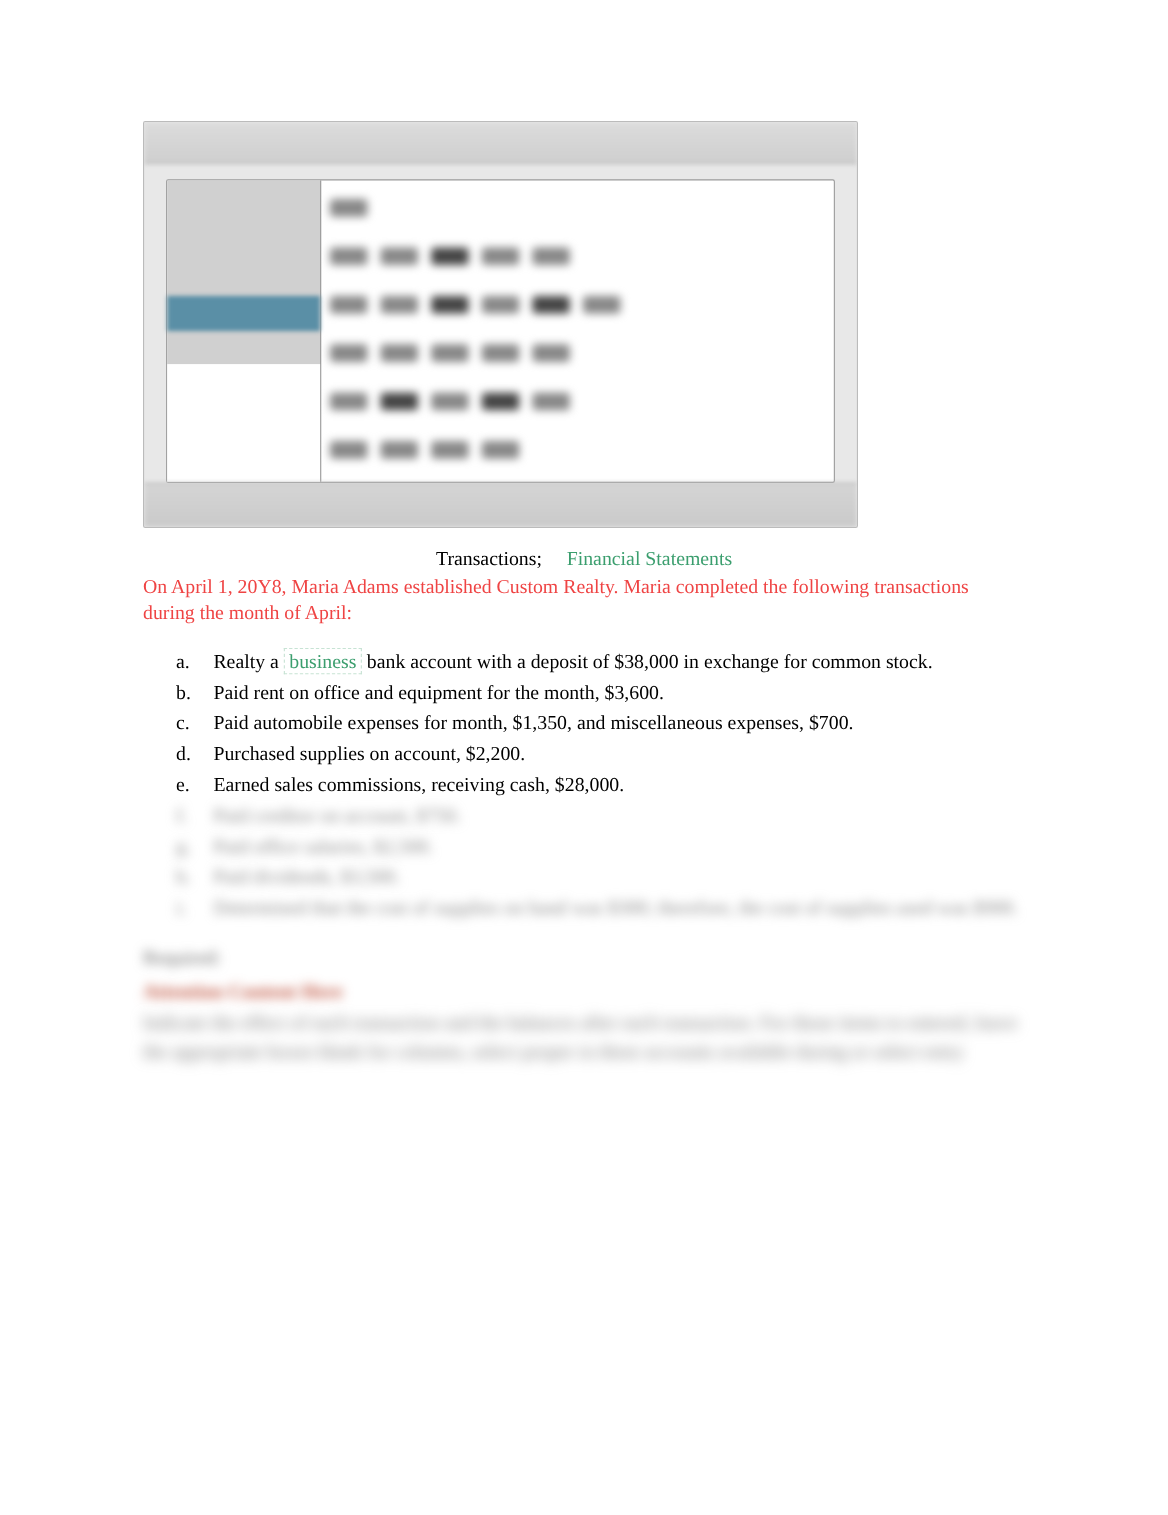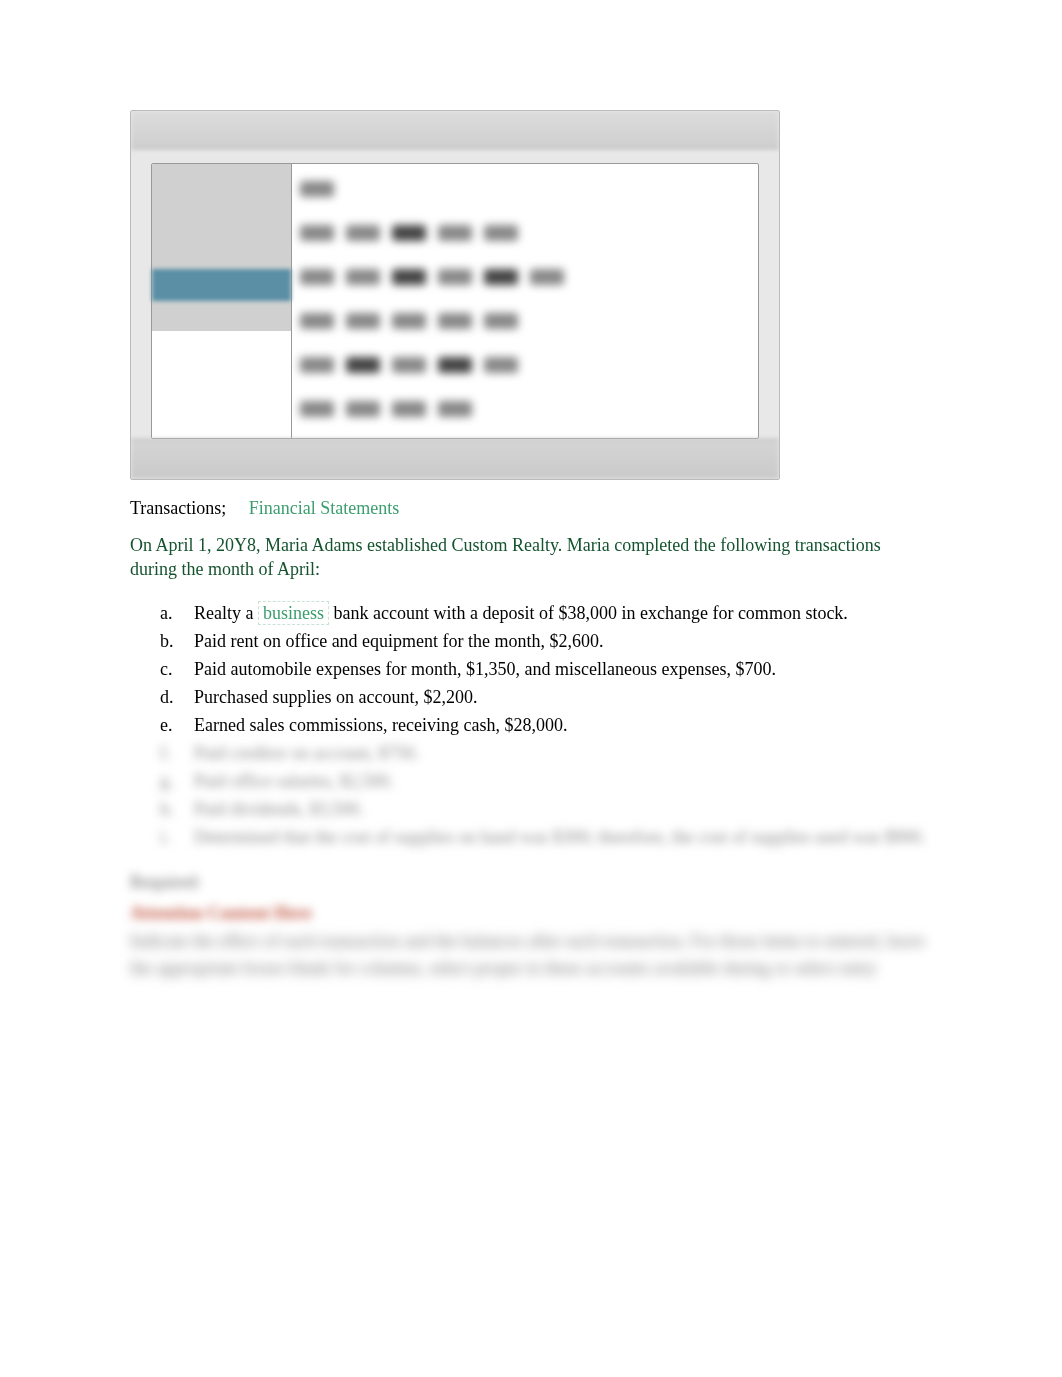--- a/index.html
+++ b/index.html
@@ -91,35 +91,36 @@
       position: absolute;
       bottom: 0;
       left: 0;
       right: 0;
       height: 40px;
       background: linear-gradient(#d5d5d5, #cacaca);
       border-top: 1px solid #aaa;
       filter: blur(2px);
     }
     .intro-line {
-      margin-bottom: 14px;
+      margin-bottom: 2px;
+      text-align: center;
     }
     .intro-line .plain {
       color: #000;
     }
     .link-green {
       color: #3b9e6e;
     }
     .link-green.bordered {
       border: 1px dashed #c7e3d4;
       padding: 1px 4px;
       font-family: Liberation Serif, serif;
     }
     .para {
-      color: #14532d;
+      color: #ef4444;
       margin-bottom: 18px;
       line-height: 1.35;
     }
     .list {
       list-style: none;
       padding-left: 30px;
       margin-bottom: 22px;
     }
     .list li {
       display: flex;
@@ -222,21 +223,21 @@
 
   <p class="para">On April 1, 20Y8, Maria Adams established Custom Realty. Maria completed the following transactions during the month of April:</p>
 
   <ol class="list">
       <li>
         <span class="letter">a.</span>
         <span class="text"><span>Realty a </span><span class="link-green bordered">business</span><span> bank account with a deposit of $38,000 in exchange for common stock.</span></span>
       </li>
       <li>
         <span class="letter">b.</span>
-        <span class="text">Paid rent on office and equipment for the month, $2,600.</span>
+        <span class="text">Paid rent on office and equipment for the month, $3,600.</span>
       </li>
       <li>
         <span class="letter">c.</span>
         <span class="text">Paid automobile expenses for month, $1,350, and miscellaneous expenses, $700.</span>
       </li>
       <li>
         <span class="letter">d.</span>
         <span class="text">Purchased supplies on account, $2,200.</span>
       </li>
       <li>

